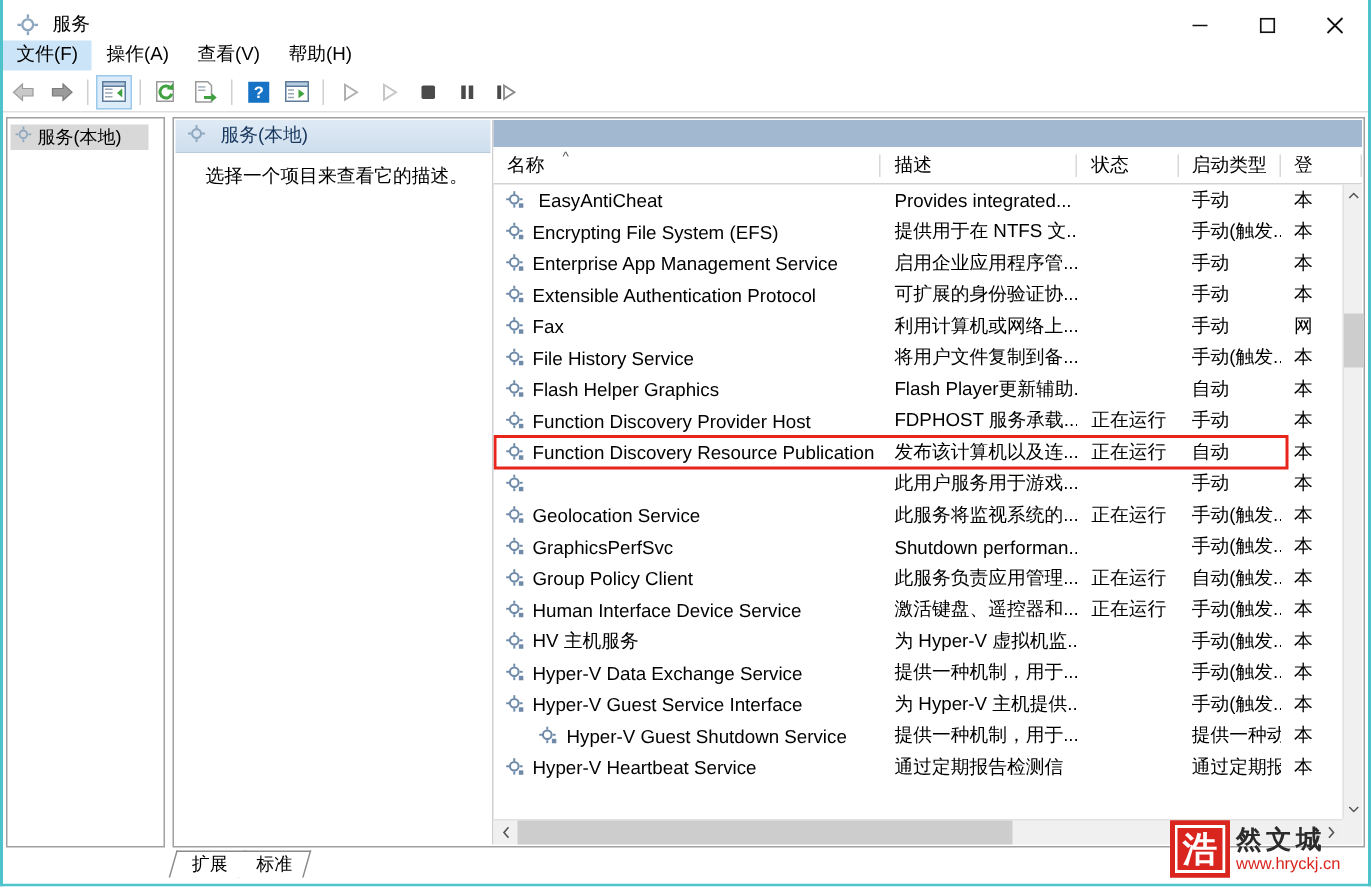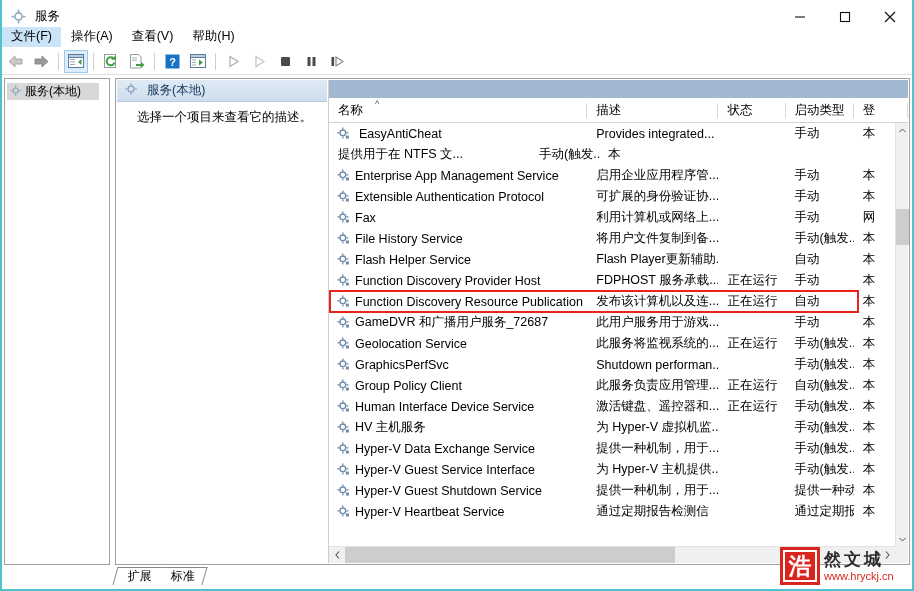--- a/index.html
+++ b/index.html
@@ -455,20 +455,35 @@
                 <span></span>
               </div>
               <div class="cell c-start" style="width: 69px;">
                 <span>手动</span>
               </div>
               <div class="cell c-logon" style="width: 55px;">
                 <span>本</span>
               </div>
             </div>
             <div class="row">
+              <div class="cell c-name" style="width: 262px;">
+                <span class="svc-ico">
+                  <svg width="13" height="13" viewBox="0 0 14 14">
+                    <circle cx="6.3" cy="6.3" r="3.1" fill="none" stroke="#6e8aa8" stroke-width="1.5"></circle>
+                    <g fill="#6e8aa8">
+                      <rect x="5.6" y="0.5" width="1.4" height="2.1"></rect>
+                      <rect x="5.6" y="10.2" width="1.4" height="2.1"></rect>
+                      <rect x="0.5" y="5.6" width="2.1" height="1.4"></rect>
+                      <rect x="10.2" y="5.6" width="2.1" height="1.4"></rect>
+                      <rect x="9.6" y="9.2" width="3.2" height="3.2"></rect>
+                    </g>
+                  </svg>
+                </span>
+                <span>Encrypting File System (EFS)</span>
+              </div>
               <div class="cell c-desc" style="width: 133px;">
                 <span>提供用于在 NTFS 文...</span>
               </div>
               <div class="cell c-status" style="width: 68px;">
                 <span></span>
               </div>
               <div class="cell c-start" style="width: 69px;">
                 <span>手动(触发...</span>
               </div>
               <div class="cell c-logon" style="width: 55px;">
@@ -598,21 +613,21 @@
                     <circle cx="6.3" cy="6.3" r="3.1" fill="none" stroke="#6e8aa8" stroke-width="1.5"></circle>
                     <g fill="#6e8aa8">
                       <rect x="5.6" y="0.5" width="1.4" height="2.1"></rect>
                       <rect x="5.6" y="10.2" width="1.4" height="2.1"></rect>
                       <rect x="0.5" y="5.6" width="2.1" height="1.4"></rect>
                       <rect x="10.2" y="5.6" width="2.1" height="1.4"></rect>
                       <rect x="9.6" y="9.2" width="3.2" height="3.2"></rect>
                     </g>
                   </svg>
                 </span>
-                <span>Flash Helper Service</span>
+                <span>Flash Helper Graphics</span>
               </div>
               <div class="cell c-desc" style="width: 133px;">
                 <span>Flash Player更新辅助...</span>
               </div>
               <div class="cell c-status" style="width: 68px;">
                 <span></span>
               </div>
               <div class="cell c-start" style="width: 69px;">
                 <span>自动</span>
               </div>
@@ -685,21 +700,20 @@
                     <circle cx="6.3" cy="6.3" r="3.1" fill="none" stroke="#6e8aa8" stroke-width="1.5"></circle>
                     <g fill="#6e8aa8">
                       <rect x="5.6" y="0.5" width="1.4" height="2.1"></rect>
                       <rect x="5.6" y="10.2" width="1.4" height="2.1"></rect>
                       <rect x="0.5" y="5.6" width="2.1" height="1.4"></rect>
                       <rect x="10.2" y="5.6" width="2.1" height="1.4"></rect>
                       <rect x="9.6" y="9.2" width="3.2" height="3.2"></rect>
                     </g>
                   </svg>
                 </span>
-                <span>GameDVR 和广播用户服务_72687</span>
               </div>
               <div class="cell c-desc" style="width: 133px;">
                 <span>此用户服务用于游戏...</span>
               </div>
               <div class="cell c-status" style="width: 68px;">
                 <span></span>
               </div>
               <div class="cell c-start" style="width: 69px;">
                 <span>手动</span>
               </div>
@@ -904,21 +918,21 @@
                 <span></span>
               </div>
               <div class="cell c-start" style="width: 69px;">
                 <span>手动(触发...</span>
               </div>
               <div class="cell c-logon" style="width: 55px;">
                 <span>本</span>
               </div>
             </div>
             <div class="row">
-              <div class="cell c-name" style="width: 262px;">
+              <div class="cell c-name" style="width: 262px; justify-content: center;">
                 <span class="svc-ico">
                   <svg width="13" height="13" viewBox="0 0 14 14">
                     <circle cx="6.3" cy="6.3" r="3.1" fill="none" stroke="#6e8aa8" stroke-width="1.5"></circle>
                     <g fill="#6e8aa8">
                       <rect x="5.6" y="0.5" width="1.4" height="2.1"></rect>
                       <rect x="5.6" y="10.2" width="1.4" height="2.1"></rect>
                       <rect x="0.5" y="5.6" width="2.1" height="1.4"></rect>
                       <rect x="10.2" y="5.6" width="2.1" height="1.4"></rect>
                       <rect x="9.6" y="9.2" width="3.2" height="3.2"></rect>
                     </g>

